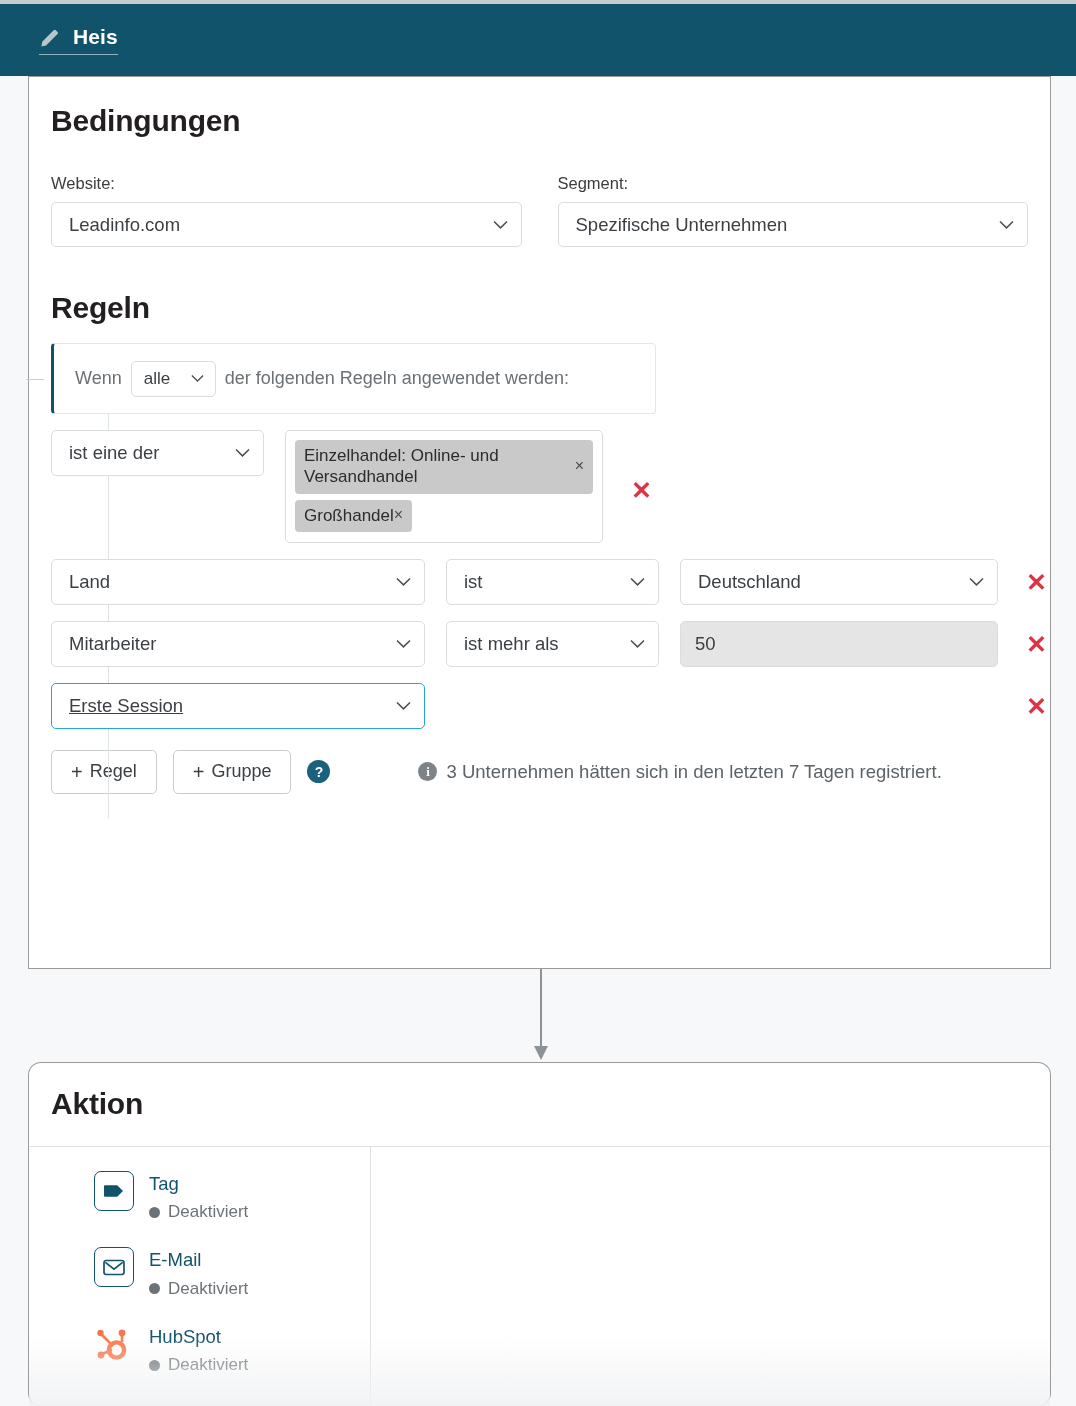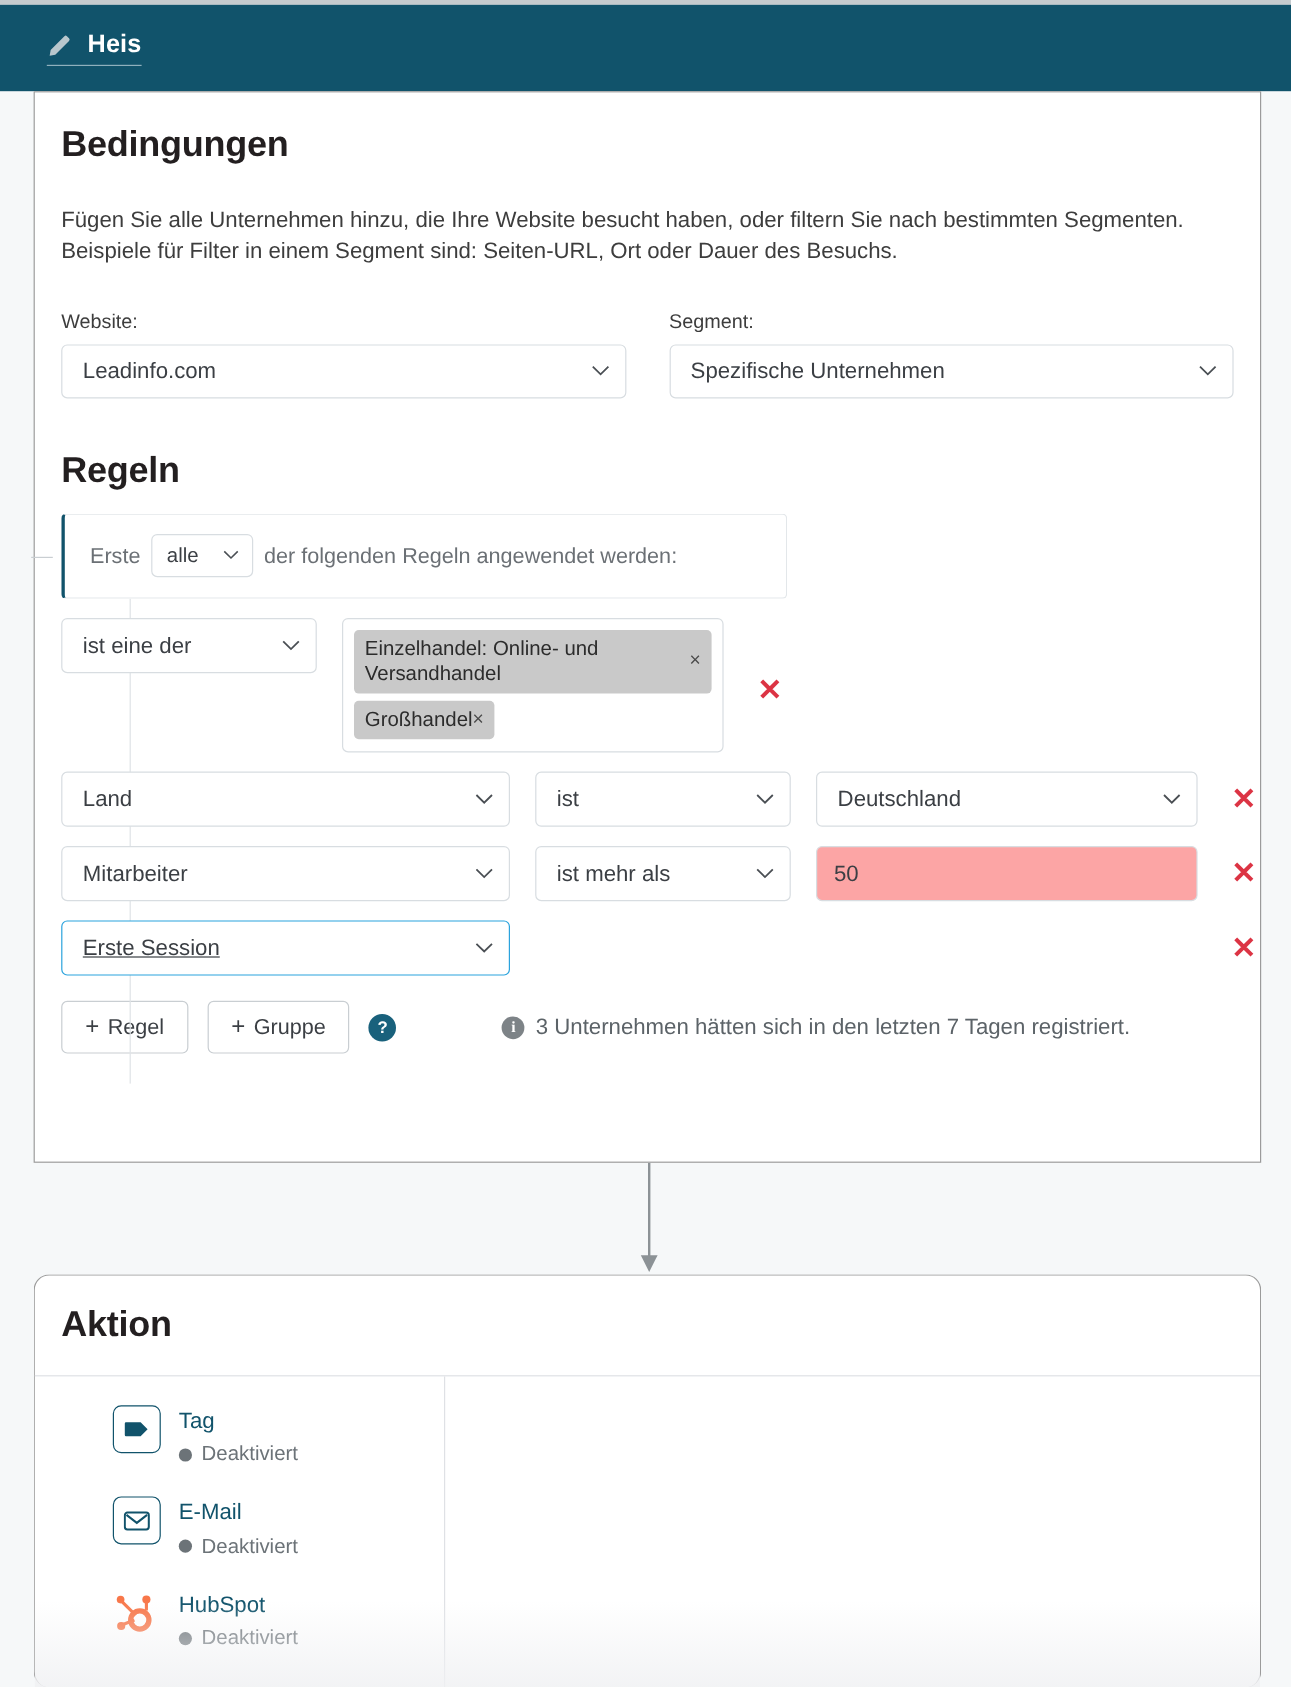--- a/index.html
+++ b/index.html
@@ -174,21 +174,21 @@
   }
   .rule-field  { width: 374px; flex: 0 0 374px; }
   .rule-op     { width: 213px; flex: 0 0 213px; }
   .rule-val    { width: 318px; flex: 0 0 318px; }
 
   .sel.tall { height: 46px; }
 
   .txtinput {
     border: 1px solid #d8dde1;
     border-radius: 5px;
-    background: #fca5a5;
+    background: #e5e5e5;
     height: 46px;
     display: flex;
     align-items: center;
     padding: 0 14px;
     font-size: 18.5px;
     color: #3b3f44;
   }
 
   
   .tokenbox {
@@ -386,21 +386,20 @@
       </span>
       <span class="topbar-title">Heis</span>
     </div>
   </div>
 
   <div class="card" id="conditions-card">
     <div class="card-pad">
 
       <h1 class="section-title" id="conditions-title">Bedingungen</h1>
 
-      <p class="intro">Fügen Sie alle Unternehmen hinzu, die Ihre Website besucht haben, oder filtern Sie nach bestimmten Segmenten. Beispiele für Filter in einem Segment sind: Seiten-URL, Ort oder Dauer des Besuchs.</p>
 
       <div class="field-row">
         <div class="field">
           <span class="field-label">Website:</span>
           <div class="sel">
             <span>Leadinfo.com</span>
             <span class="chev">
               <svg width="15" height="9" viewBox="0 0 15 9">
                   <path d="M1 1l6.5 6.4L14 1" fill="none" stroke="#4a4f54" stroke-width="1.5"></path>
                 </svg>
@@ -421,21 +420,21 @@
       </div>
 
       <h1 class="section-title" id="rules-title">Regeln</h1>
 
       <div class="rules-wrap">
 
         <div class="connector" style="height:404px"></div>
 
         <div class="when-box">
           <span class="when-tick"></span>
-          <span>Erste</span>
+          <span>Wenn</span>
           <div class="when-sel">
             <span>alle</span>
             <span class="chev">
               <svg width="13" height="8" viewBox="0 0 15 9">
                   <path d="M1 1l6.5 6.4L14 1" fill="none" stroke="#4a4f54" stroke-width="1.5"></path>
                 </svg>
             </span>
           </div>
           <span>der folgenden Regeln angewendet werden:</span>
         </div>

